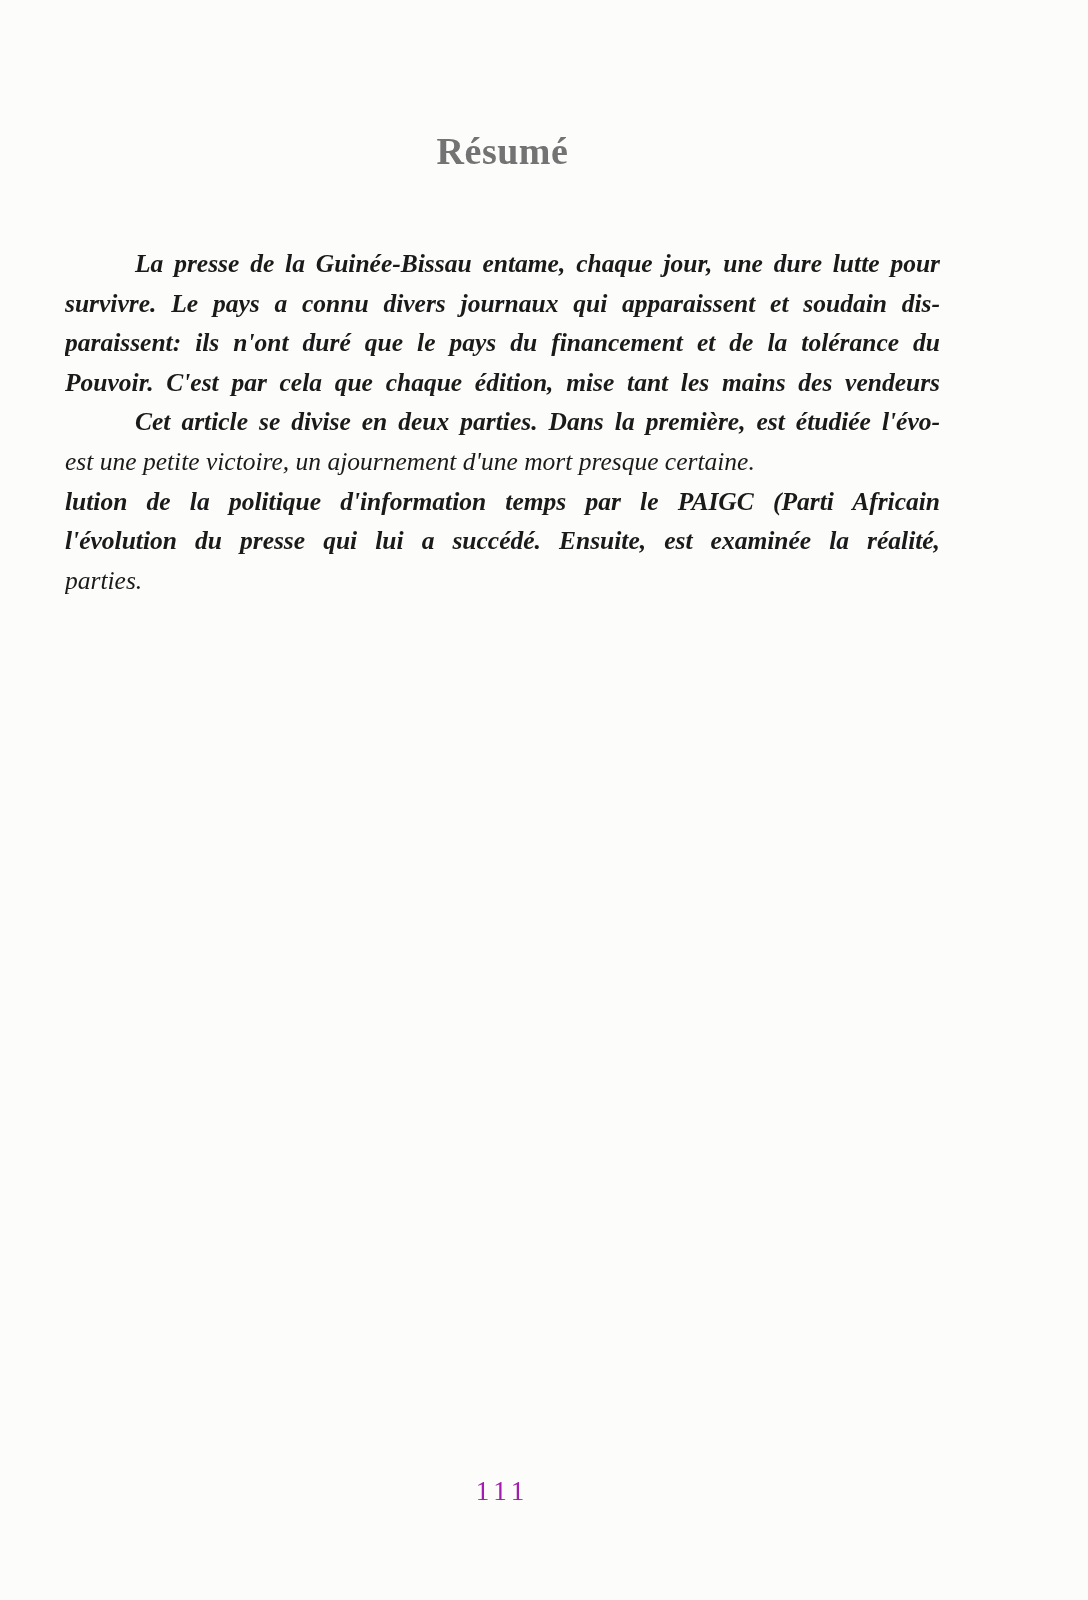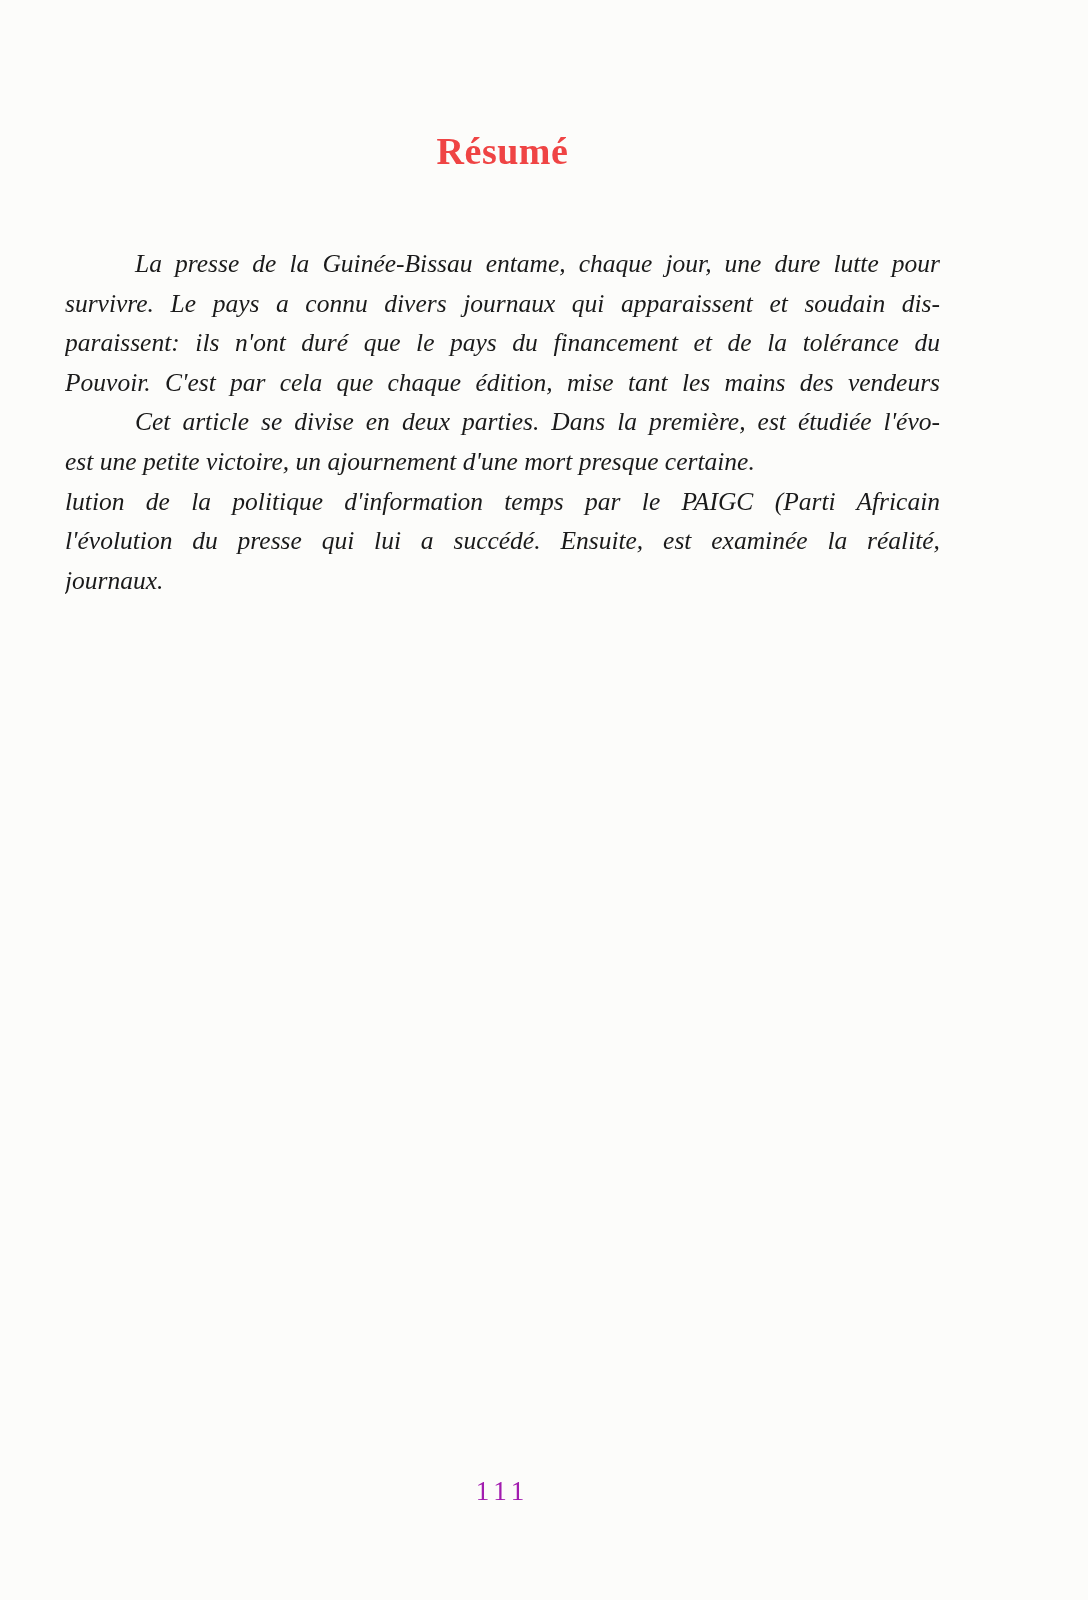--- a/index.html
+++ b/index.html
@@ -20,40 +20,41 @@
   .page-title {
     position: absolute;
     top: 104px;
     left: 65px;
     width: 875px;
     text-align: center;
     font-size: 38px;
     font-weight: bold;
     font-style: normal;
     letter-spacing: 0.5px;
-    color: #ef4444;
+    color: #737373;
   }
   .body-block {
     position: absolute;
     left: 65px;
     top: 244px;
     width: 875px;
     font-style: italic;
     font-size: 25.5px;
     color: #1a1a1a;
   }
   .line {
     height: 39.6px;
     line-height: 39.6px;
     overflow: hidden;
     white-space: nowrap;
   }
   .line.justify {
     text-align: justify;
     white-space: normal;
+    font-weight: bold;
   }
   .line.justify::after {
     content: "";
     display: inline-block;
     width: 100%;
     height: 0;
   }
   .line.indent {
     text-indent: 70px;
   }
@@ -78,18 +79,18 @@
 
   <div class="body-block">
     <div class="line justify indent">La presse de la Guinée-Bissau entame, chaque jour, une dure lutte pour</div>
     <div class="line justify">survivre. Le pays a connu divers journaux qui apparaissent et soudain dis-</div>
     <div class="line justify">paraissent: ils n'ont duré que le pays du financement et de la tolérance du</div>
     <div class="line justify">Pouvoir. C'est par cela que chaque édition, mise tant les mains des vendeurs</div>
     <div class="line justify indent">Cet article se divise en deux parties. Dans la première, est étudiée l'évo-</div>
     <div class="line">est une petite victoire, un ajournement d'une mort presque certaine.</div>
     <div class="line justify">lution de la politique d'information temps par le PAIGC (Parti Africain</div>
     <div class="line justify">l'évolution du presse qui lui a succédé. Ensuite, est examinée la réalité,</div>
-    <div class="line">journaux.</div>
+    <div class="line">parties.</div>
   </div>
 
   <div class="page-number">111</div>
 
 </div>
 
 </body></html>

